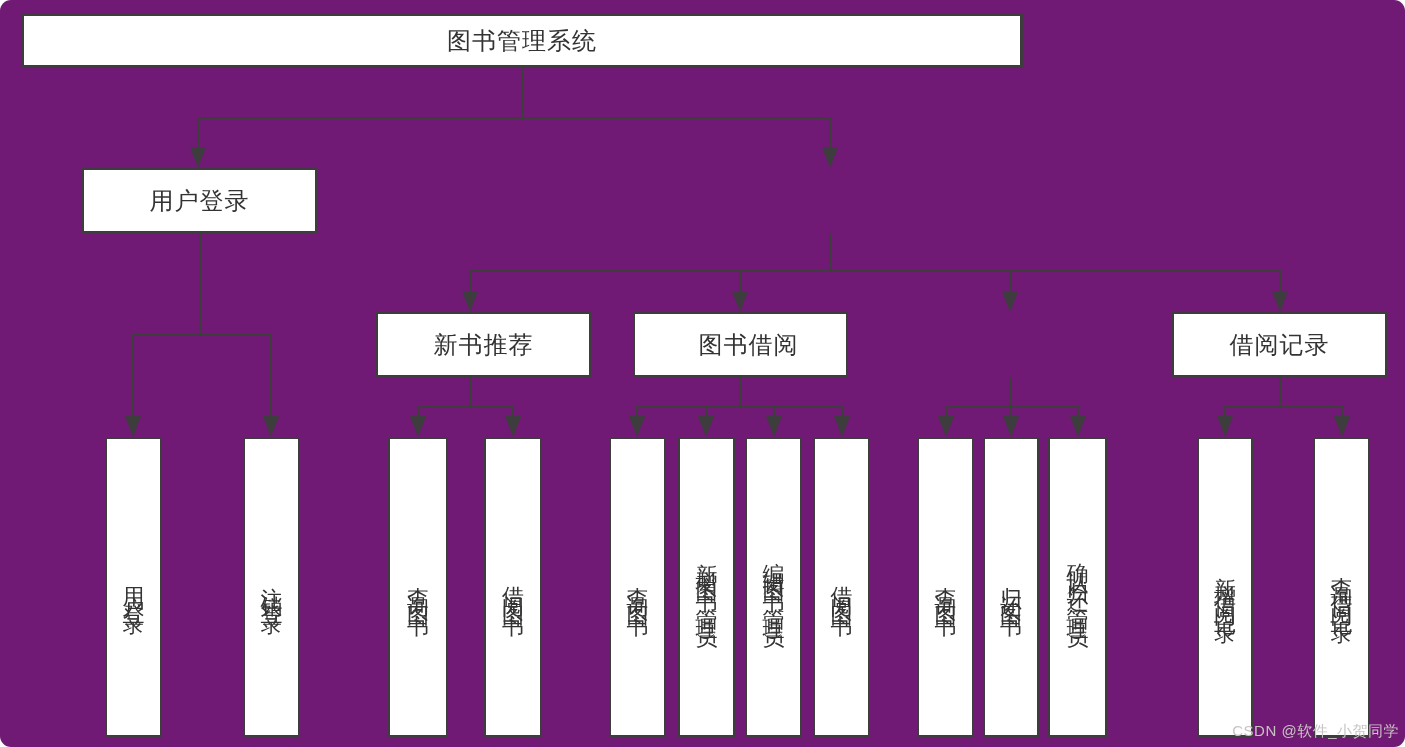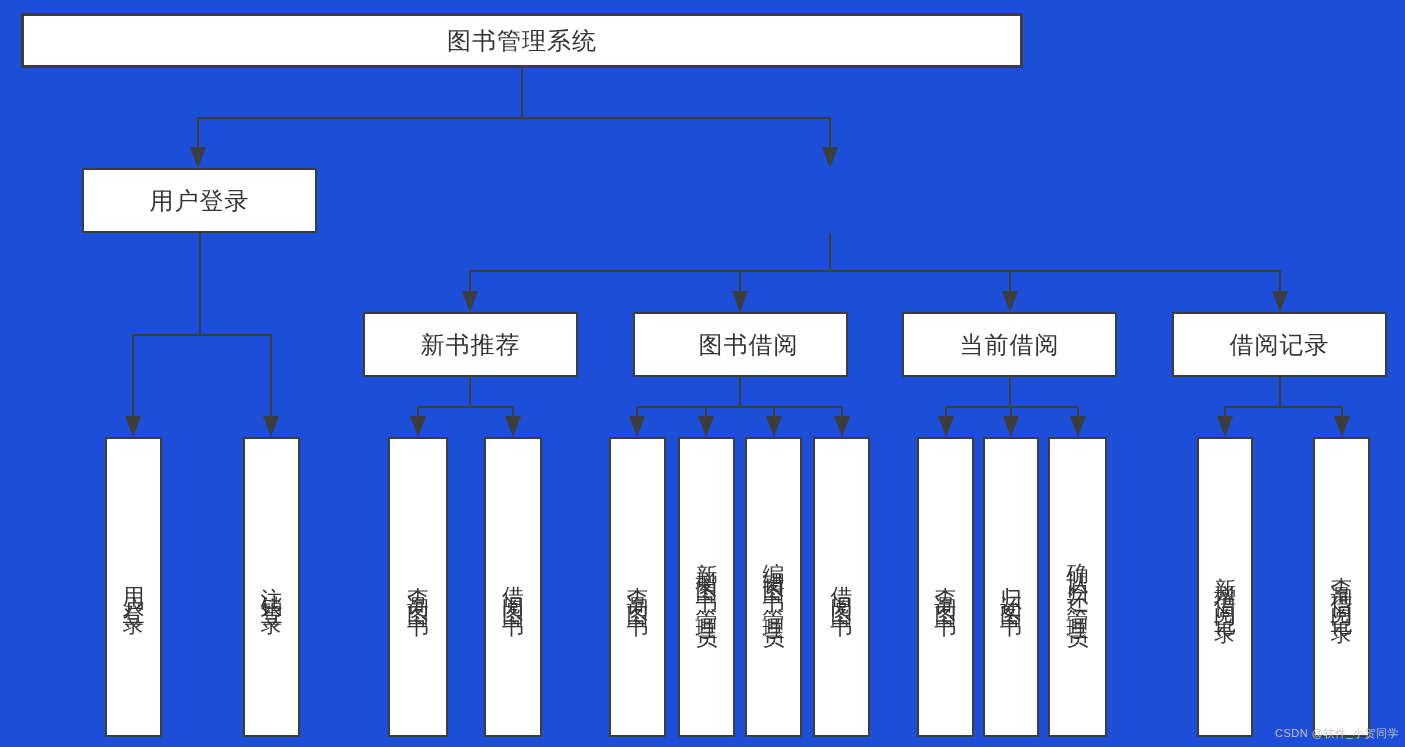--- a/index.html
+++ b/index.html
@@ -1,21 +1,22 @@
 <!DOCTYPE html>
 <html><head>
 <meta charset="utf-8">
 <style>
   html,body{margin:0;padding:0;background:#ffffff;}
   #canvas{
     position:relative;
     width:1405px;height:747px;
-    background:#1d4ed8;
+    background:#701a75;
     font-family:"Liberation Sans", sans-serif;
     overflow:hidden;
+    border-radius:11px;
   }
   #connectors{position:absolute;left:0;top:0;width:1405px;height:747px;}
   .node{
     position:absolute;
     box-sizing:border-box;
     background:#ffffff;
     border:2px solid #3d3d3d;
     display:flex;align-items:center;justify-content:center;
     color:#333333;
   }
@@ -28,21 +29,21 @@
     font-size:22px;
     letter-spacing:0.42em;
     line-height:1;
   }
   .lvl2{top:168px;height:65px;width:235px;}
   .lvl3{top:312px;height:65px;width:215px;}
   .leaf{top:437px;height:300px;}
   #watermark{
     position:absolute;
     right:6px;bottom:6px;
-    font-size:11px;
+    font-size:15px;
     letter-spacing:0.5px;
     color:#c9c2c2;
   }
 </style>
 </head>
 <body>
 
 <div id="canvas">
 
   <svg id="connectors" width="1405" height="747" viewBox="0 0 1405 747" xmlns="http://www.w3.org/2000/svg">
@@ -73,23 +74,22 @@
       <polygon points="1070,416 1086,416 1078,437"></polygon>
       <polygon points="1217,416 1233,416 1225,437"></polygon>
       <polygon points="1334,416 1350,416 1342,437"></polygon>
     </g>
   </svg>
 
   <div class="node root hnode" style="left:21px;top:13px;width:1002px;height:55px;">图书管理系统</div>
 
   <div class="node hnode lvl2" style="left:82px;">用户登录</div>
 
-  <div class="node hnode lvl3" style="left:363px;font-family:Liberation Mono, monospace;">新书推荐</div>
+  <div class="node hnode lvl3" style="left:376px;font-family:Liberation Mono, monospace;">新书推荐</div>
   <div class="node hnode lvl3" style="left:633px;padding-left:16px;">图书借阅</div>
-  <div class="node hnode lvl3" style="left:902px;">当前借阅</div>
   <div class="node hnode lvl3" style="left:1172px;">借阅记录</div>
 
   <div class="node leaf" style="left:105px;width:57px;">用户登录</div>
   <div class="node leaf" style="left:243px;width:57px;">注销登录</div>
 
   <div class="node leaf" style="left:388px;width:60px;">查询图书</div>
   <div class="node leaf" style="left:484px;width:58px;">借阅图书</div>
 
   <div class="node leaf" style="left:609px;width:57px;">查询图书</div>
   <div class="node leaf" style="left:678px;width:57px;">新增图书（管理员）</div>

